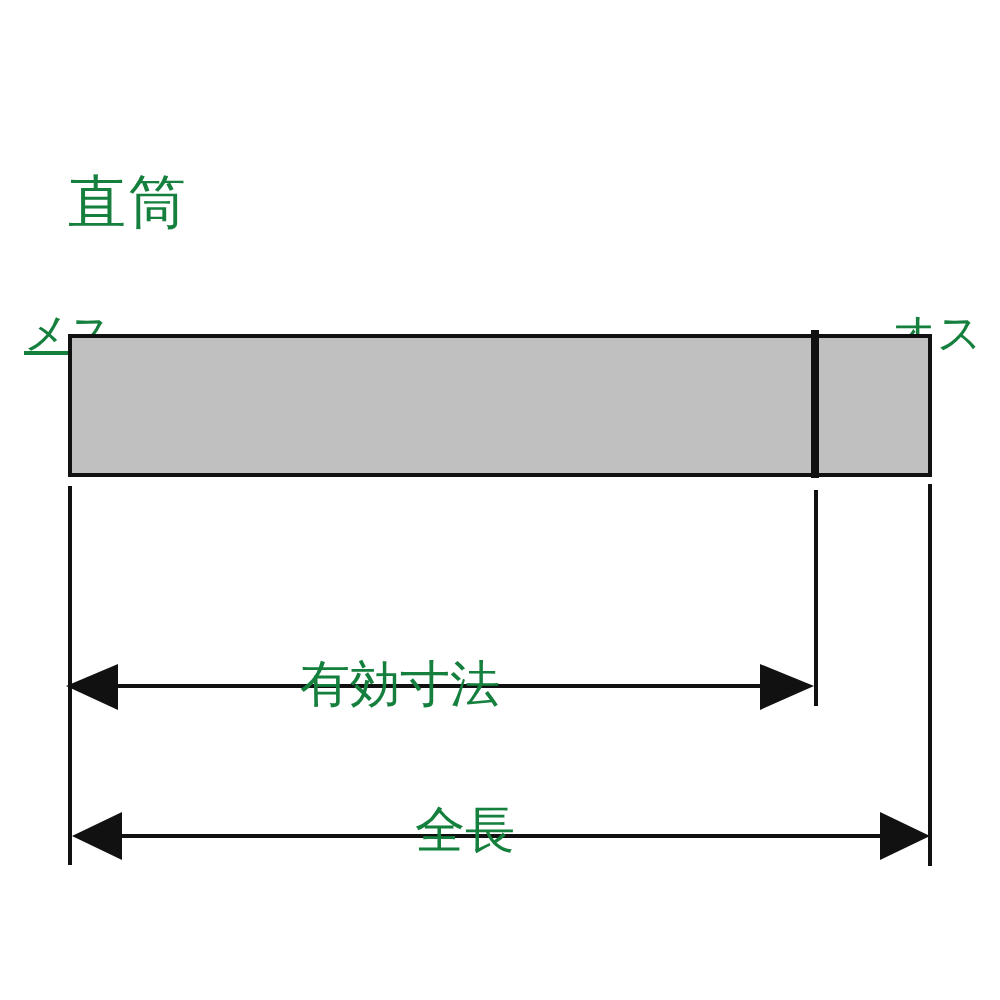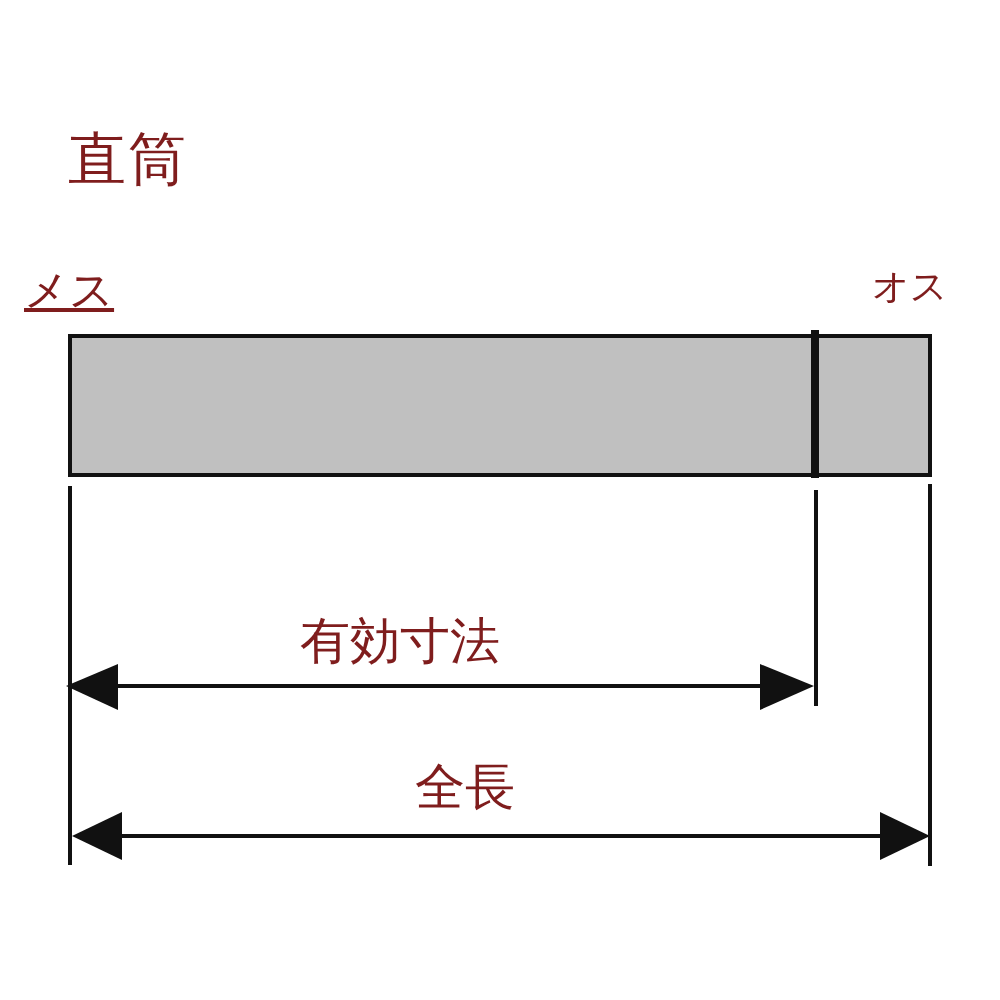--- a/index.html
+++ b/index.html
@@ -1,21 +1,21 @@
 <!DOCTYPE html>
 <html><head>
 <meta charset="utf-8">
 <style>
   html, body { margin:0; padding:0; background:#ffffff; }
   body { width:1000px; height:1000px; position:relative; overflow:hidden;
          font-family:"DejaVu Sans", sans-serif; color:#111; }
-  .lbl { position:absolute; white-space:nowrap; line-height:1; color:#7f1d1d; }
+  .lbl { position:absolute; white-space:nowrap; line-height:1; color:#15803d;margin-top:43px; }
   #title { left:68px; top:130px; font-size:58px; letter-spacing:2px; }
   #female { left:24px; top:268px; font-size:44px;text-decoration:underline; }
-  #male { left:872px; top:268px; font-size:37px; }
+  #male { left:892px; top:268px; font-size:44px; }
   #eff { left:300px; top:616px; font-size:50px;text-align:center; }
   #total { left:415px; top:762px; font-size:50px; }
   svg { position:absolute; left:0; top:0; }
 </style>
 </head>
 <body>
 
 <div id="title" class="lbl">直筒</div>
 <div id="female" class="lbl">メス</div>
 <div id="male" class="lbl">オス</div>

